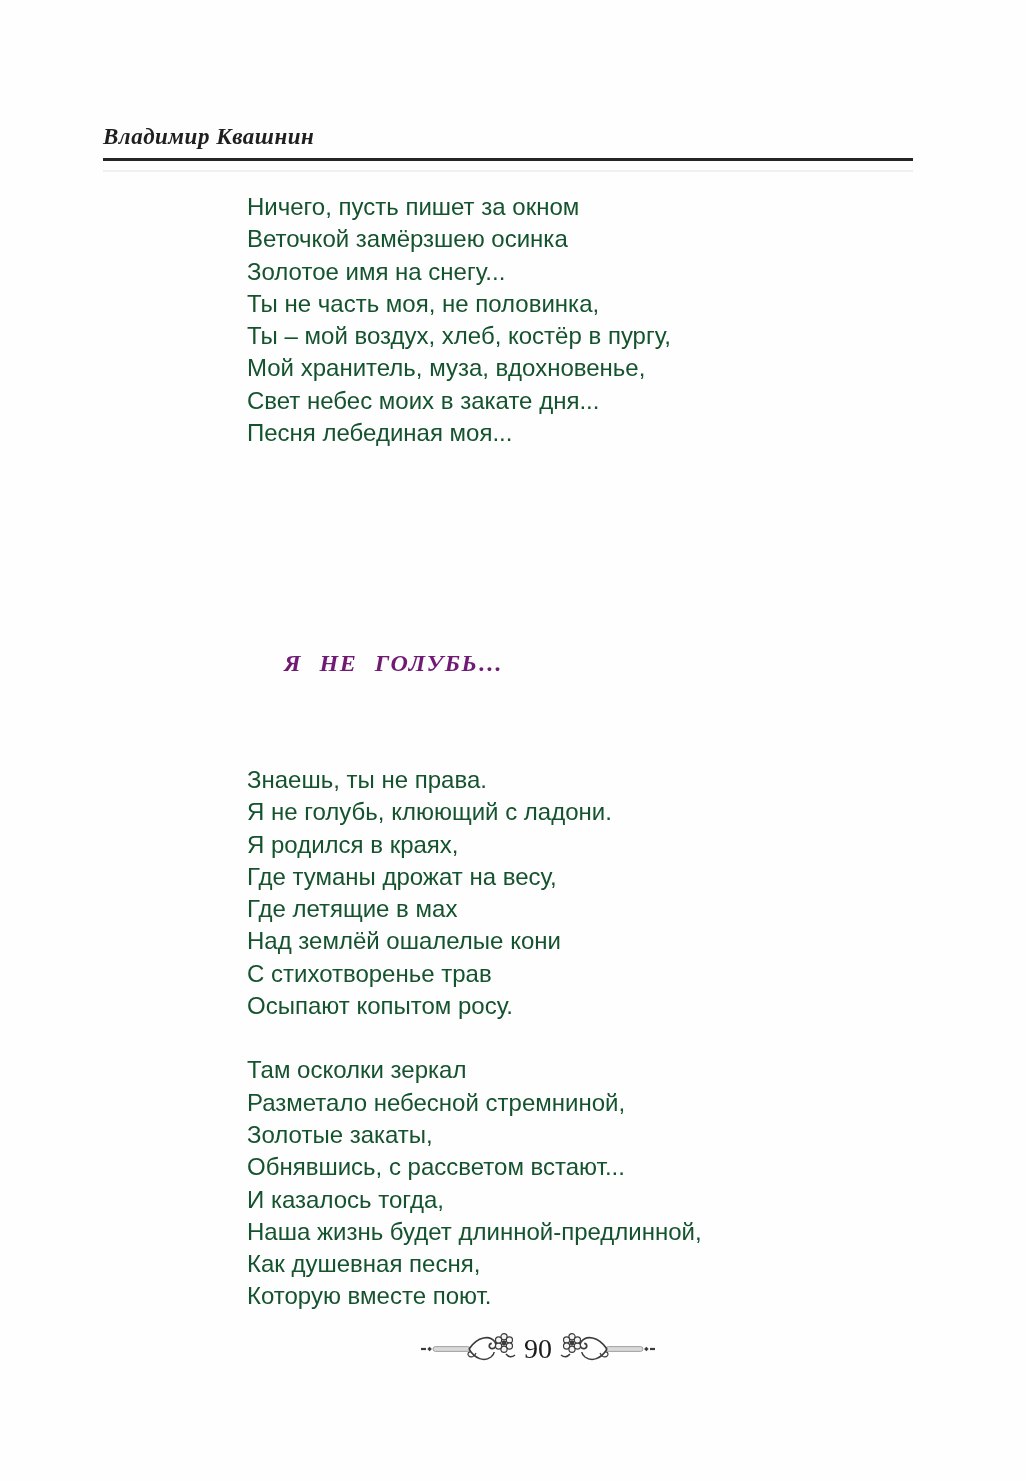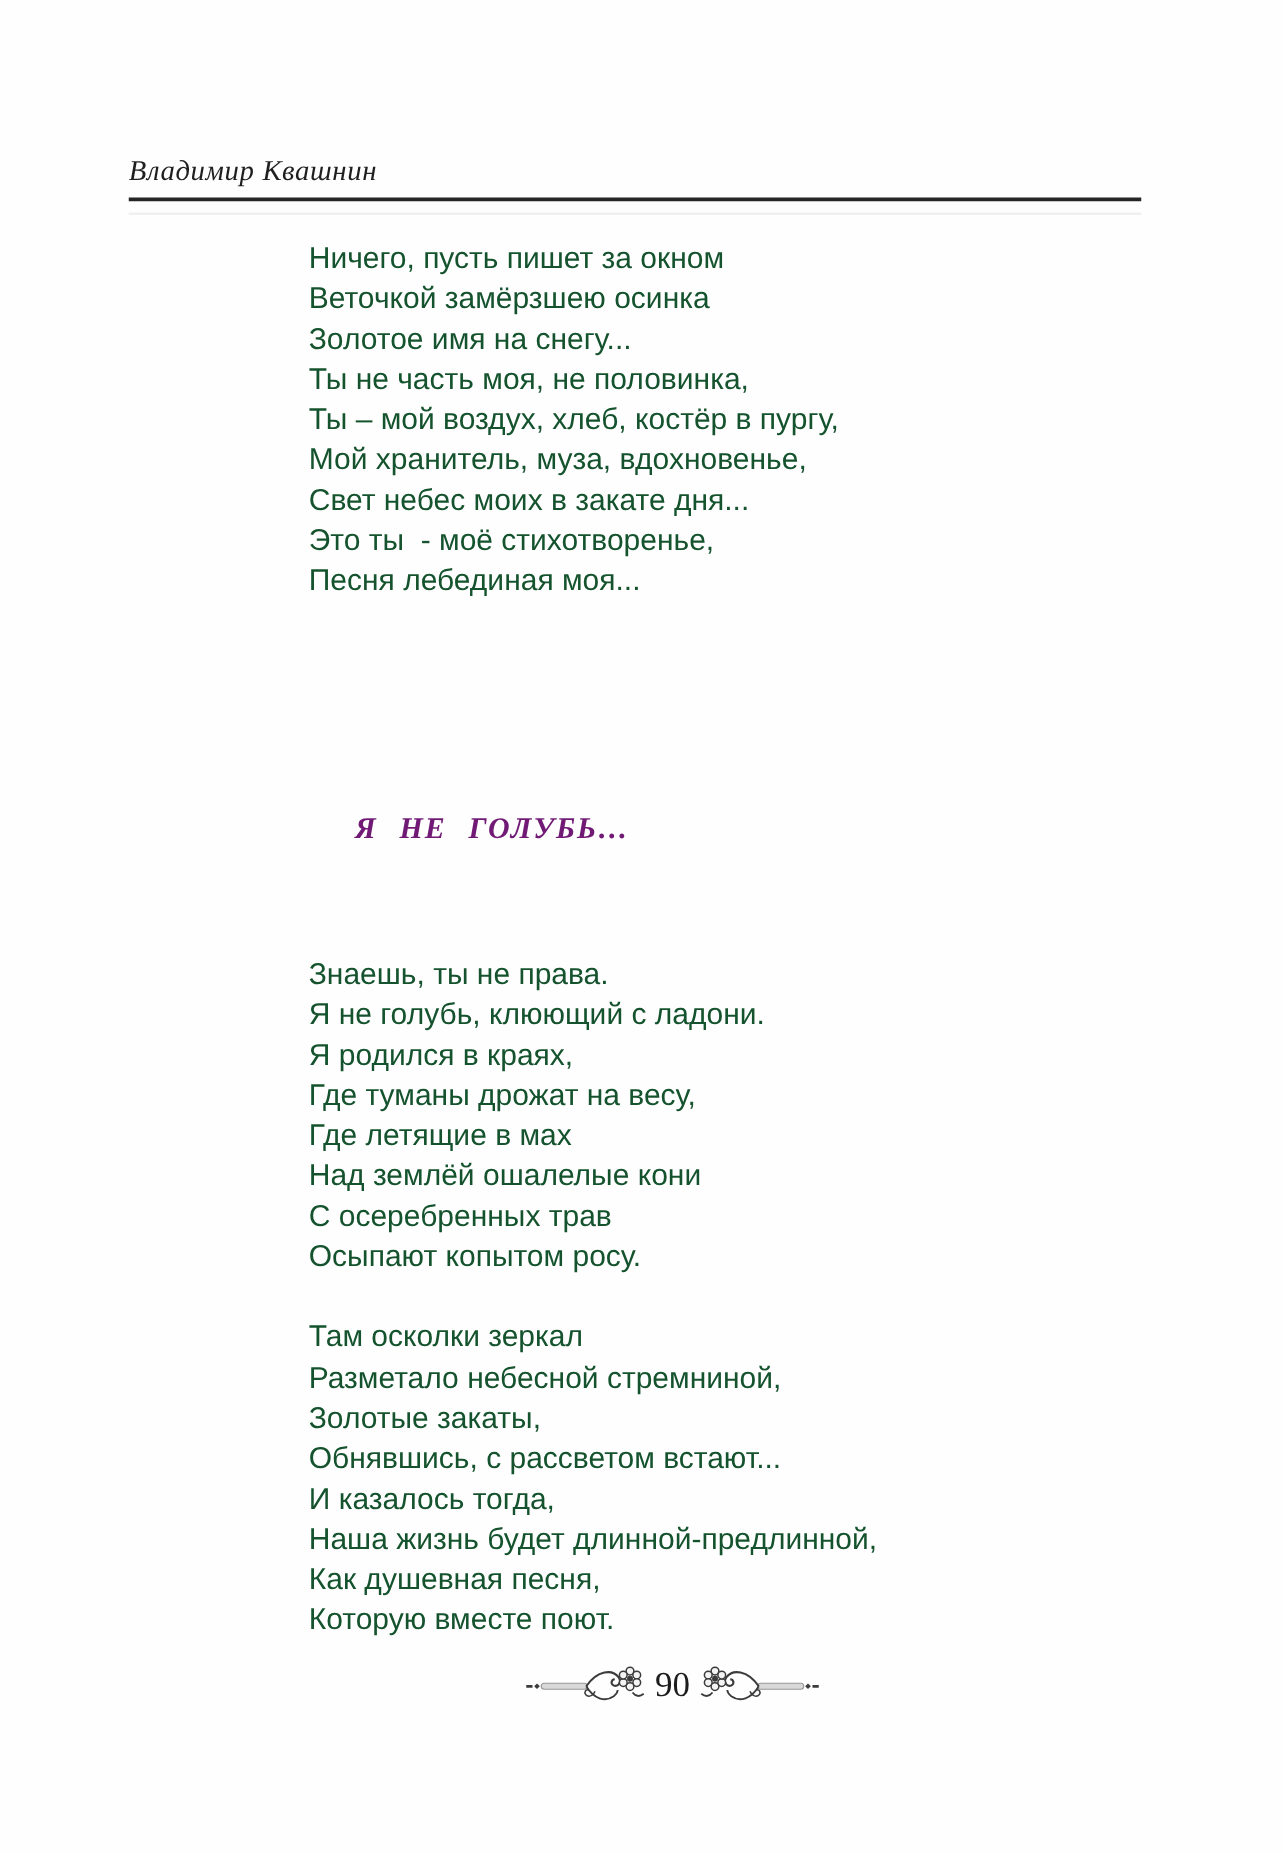--- a/index.html
+++ b/index.html
@@ -23,20 +23,21 @@
   
   .header-author {
     position: absolute;
     left: 103px;
     top: 124px;
     font-family: "Liberation Serif", serif;
     font-style: italic;
     font-size: 23px;
     color: #1f1f1f;
     letter-spacing: 0.5px;
+    font-weight: bold;
   }
   .header-rule {
     position: absolute;
     left: 103px;
     top: 158px;
     width: 810px;
     height: 3px;
     background: #262626;
   }
   .header-rule-echo {
@@ -105,34 +106,33 @@
   <div class="header-rule-echo"></div>
 
   <div class="poem poem-prev">
     <div class="poem-line">Ничего, пусть пишет за окном</div>
     <div class="poem-line">Веточкой замёрзшею осинка</div>
     <div class="poem-line">Золотое имя на снегу...</div>
     <div class="poem-line">Ты не часть моя, не половинка,</div>
     <div class="poem-line">Ты – мой воздух, хлеб, костёр в пургу,</div>
     <div class="poem-line">Мой хранитель, муза, вдохновенье,</div>
     <div class="poem-line">Свет небес моих в закате дня...</div>
-    <div class="poem-line">Это ты  - моё стихотворенье,</div>
     <div class="poem-line">Песня лебединая моя...</div>
   </div>
 
   <div class="poem-title">Я НЕ ГОЛУБЬ…</div>
 
   <div class="poem poem-main">
     <div class="poem-line">Знаешь, ты не права.</div>
     <div class="poem-line">Я не голубь, клюющий с ладони.</div>
     <div class="poem-line">Я родился в краях,</div>
     <div class="poem-line">Где туманы дрожат на весу,</div>
     <div class="poem-line">Где летящие в мах</div>
     <div class="poem-line">Над землёй ошалелые кони</div>
-    <div class="poem-line">С осеребренных трав</div>
+    <div class="poem-line">С стихотворенье трав</div>
     <div class="poem-line">Осыпают копытом росу.</div>
     <div class="stanza-gap"></div>
     <div class="poem-line">Там осколки зеркал</div>
     <div class="poem-line">Разметало небесной стремниной,</div>
     <div class="poem-line">Золотые закаты,</div>
     <div class="poem-line">Обнявшись, с рассветом встают...</div>
     <div class="poem-line">И казалось тогда,</div>
     <div class="poem-line">Наша жизнь будет длинной-предлинной,</div>
     <div class="poem-line">Как душевная песня,</div>
     <div class="poem-line">Которую вместе поют.</div>

